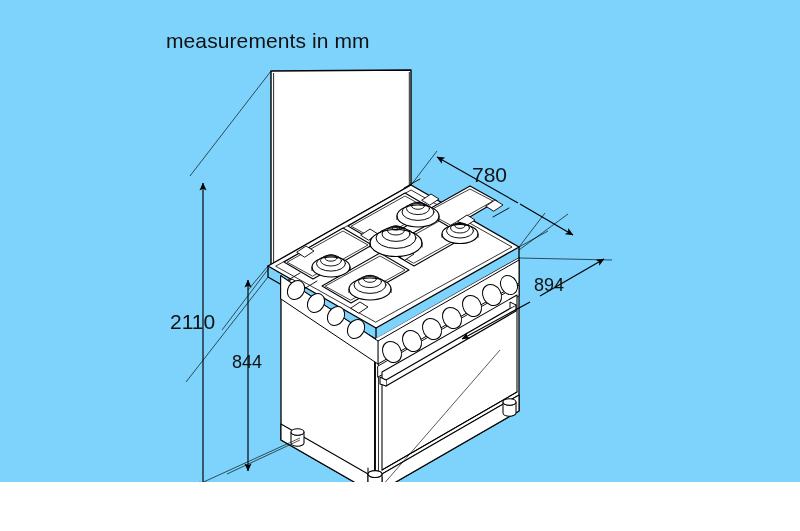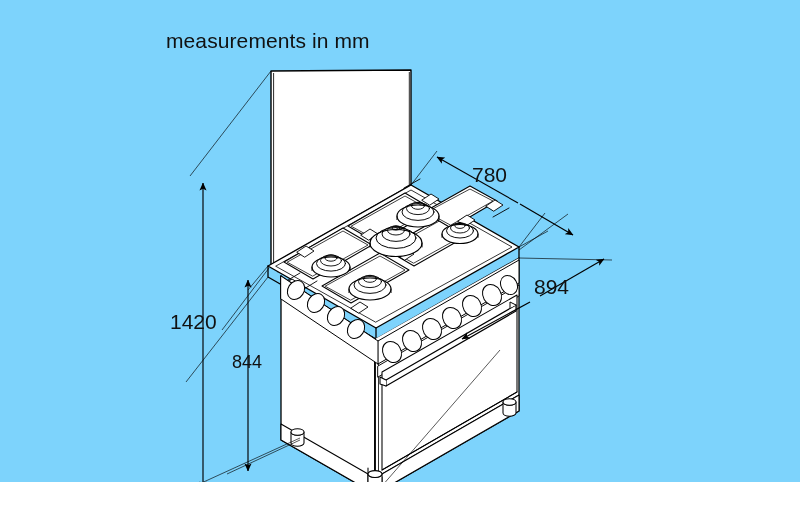--- a/index.html
+++ b/index.html
@@ -45,21 +45,21 @@
     font-size: 18px;
     left: 232px;
     top: 352px;
   }
   #dim-depth-label {
     font-size: 21px;
     left: 472px;
     top: 163px;
   }
   #dim-width-label {
-    font-size: 21px;
+    font-size: 18px;
     left: 534px;
     top: 275px;
   }
 </style>
 </head>
 <body>
 
 <div id="canvas">
 
   <svg id="drawing" viewBox="0 0 800 531">
@@ -279,21 +279,21 @@
 
       <g stroke-width="1.15">
         <path d="M540,296 L604,259" marker-end="url(#arrHead)"></path>
         <path d="M530,302 L462,339" marker-end="url(#arrHead)"></path>
       </g>
     </g>
   </svg>
 
   <div class="dim-text" id="note-text">measurements in mm</div>
 
-  <div class="dim-text" id="dim-height-total-label">1420</div>
+  <div class="dim-text" id="dim-height-total-label">2110</div>
 
   <div class="dim-text" id="dim-height-worktop-label">844</div>
 
   <div class="dim-text" id="dim-depth-label">780</div>
 
   <div class="dim-text" id="dim-width-label">894</div>
 
 </div>
 
 </body></html>

